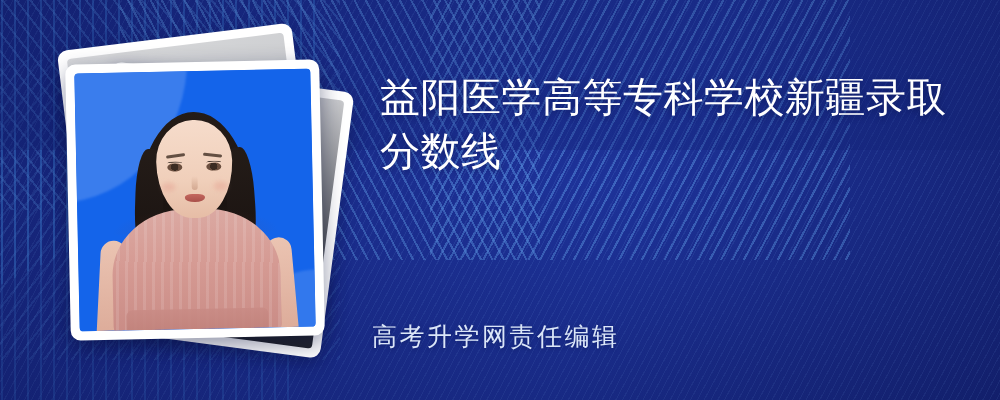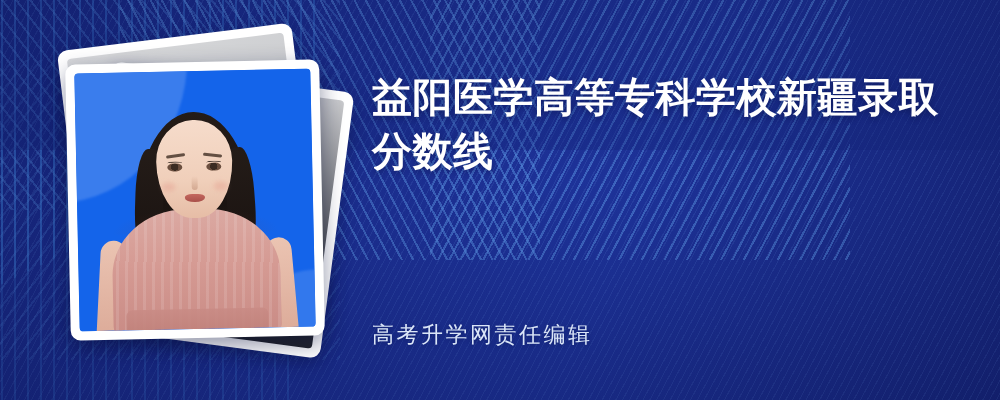--- a/index.html
+++ b/index.html
@@ -237,36 +237,36 @@
   .shoulder-shadow{
     position:absolute; left:50%; margin-left:-84px; bottom:96px;
     width:168px; height:26px;
     background:radial-gradient(ellipse at 50% 100%,rgba(120,60,55,.22),rgba(120,60,55,0) 70%);
   }
 
   
   #text-block{ position:absolute; left:372px; top:0; width:610px; height:400px; }
 
   #page-title{
-    position:absolute; left:0; top:70px; width:586px;
+    position:absolute; left:8px; top:70px; width:586px;
     color:#ffffff;
-    font-size:40px; font-weight:bold; line-height:54px;
+    font-size:40px; font-weight:normal; line-height:54px;
     letter-spacing:.5px;
     text-shadow:0 2px 6px rgba(6,14,60,.45);
   }
 
   #author-name{
     position:absolute; left:16px; top:272px;
     color:#ffffff; font-size:25px; font-weight:bold;
     letter-spacing:4px;
     text-shadow:0 2px 5px rgba(6,14,60,.45);
   }
   #author-role{
     position:absolute; left:0; top:320px;
-    color:#dbe6f8; font-size:22px; font-weight:normal;
+    color:#dbe6f8; font-size:25px; font-weight:normal;
     letter-spacing:2.5px;
     text-shadow:0 1px 4px rgba(6,14,60,.4);
   }
 </style>
 </head>
 <body>
 
 <div id="banner">
 
   <div class="bg-layer bg-base"></div>

